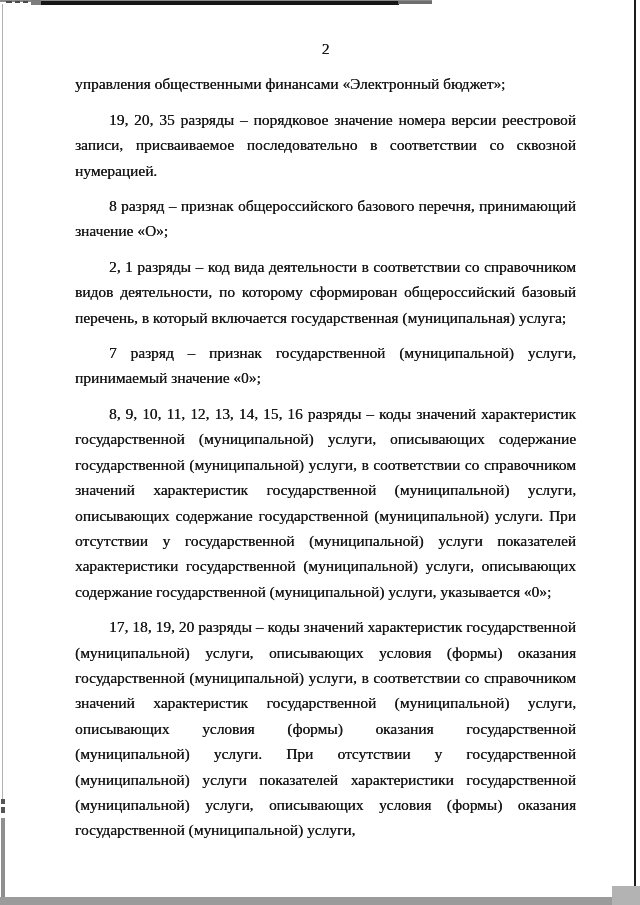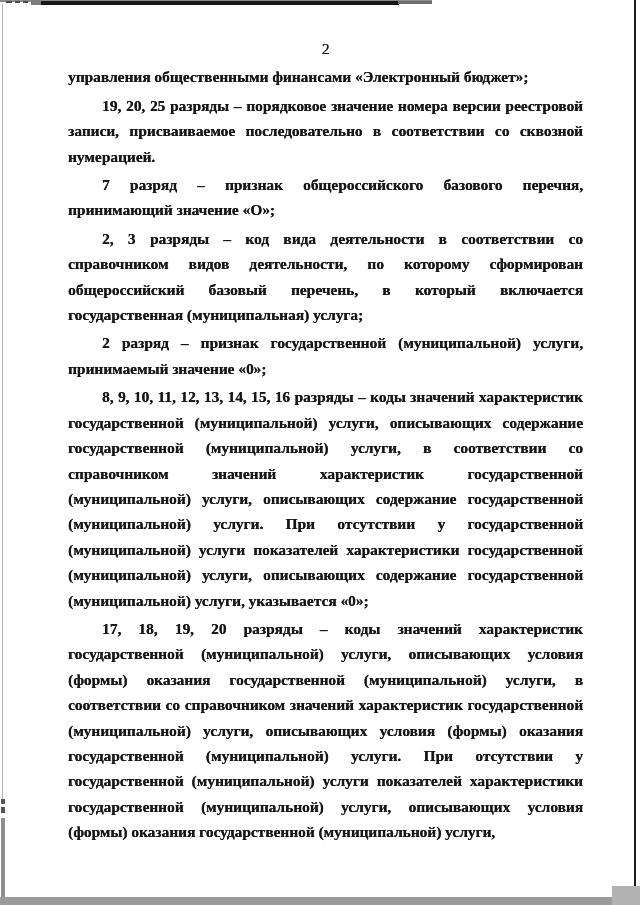--- a/index.html
+++ b/index.html
@@ -25,23 +25,22 @@
     font-size: 15.4px;
     line-height: 25.4px;
     text-align: justify;
     text-shadow: 0.25px 0 0 currentColor; 
   }
   .pnum {
     text-align: center;
     text-indent: 0;
   }
   p.para {
-    margin: 3px;
+    margin: 10px;
     padding: 0;
-    font-weight: bold;
   }
   p.indent {
     text-indent: 34px;
   }
 
   
   .a { position: absolute; pointer-events: none; }
   .top-line        { left: 0;   top: 0;    width: 432px; height: 2px;  background: #8a8a8a; }
   .top-bar         { left: 33px; top: 1px; width: 366px; height: 4px;  background: #161616; }
   .top-bar-fade    { left: 398px; top: 1px; width: 34px; height: 3px;  background: #6e6e6e; }
@@ -73,21 +72,21 @@
   <div class="a left-dash-1"></div>
   <div class="a left-dash-2"></div>
   <div class="a left-bar-bottom"></div>
   <div class="a right-line"></div>
   <div class="a bottom-strip"></div>
   <div class="a bottom-right-block"></div>
 
   <div class="text-col">
     <div class="pnum"><span>2</span></div>
     <p class="para">управления общественными финансами «Электронный бюджет»;</p>
-    <p class="para indent">19, 20, 25 разряды – порядковое значение номера версии реестровой записи, присваиваемое последовательно в соответствии со сквозной нумерацией.</p>
-    <p class="para indent">7 разряд – признак общероссийского базового перечня, принимающий значение «О»;</p>
-    <p class="para indent">2, 3 разряды – код вида деятельности в соответствии со справочником видов деятельности, по которому сформирован общероссийский базовый перечень, в который включается государственная (муниципальная) услуга;</p>
-    <p class="para indent">2 разряд – признак государственной (муниципальной) услуги, принимаемый значение «0»;</p>
+    <p class="para indent">19, 20, 35 разряды – порядковое значение номера версии реестровой записи, присваиваемое последовательно в соответствии со сквозной нумерацией.</p>
+    <p class="para indent">8 разряд – признак общероссийского базового перечня, принимающий значение «О»;</p>
+    <p class="para indent">2, 1 разряды – код вида деятельности в соответствии со справочником видов деятельности, по которому сформирован общероссийский базовый перечень, в который включается государственная (муниципальная) услуга;</p>
+    <p class="para indent">7 разряд – признак государственной (муниципальной) услуги, принимаемый значение «0»;</p>
     <p class="para indent">8, 9, 10, 11, 12, 13, 14, 15, 16&nbsp;разряды – коды значений характеристик государственной (муниципальной) услуги, описывающих содержание государственной (муниципальной) услуги, в соответствии со справочником значений характеристик государственной (муниципальной) услуги, описывающих содержание государственной (муниципальной) услуги. При отсутствии у государственной (муниципальной) услуги показателей характеристики государственной (муниципальной) услуги, описывающих содержание государственной (муниципальной) услуги, указывается «0»;</p>
     <p class="para indent">17, 18, 19, 20&nbsp;разряды – коды значений характеристик государственной (муниципальной) услуги, описывающих условия (формы) оказания государственной (муниципальной) услуги, в соответствии со справочником значений характеристик государственной (муниципальной) услуги, описывающих условия (формы) оказания государственной (муниципальной) услуги. При отсутствии у государственной (муниципальной) услуги показателей характеристики государственной (муниципальной) услуги, описывающих условия (формы) оказания государственной (муниципальной) услуги,</p>
   </div>
 
 </div>
 
 </body></html>

